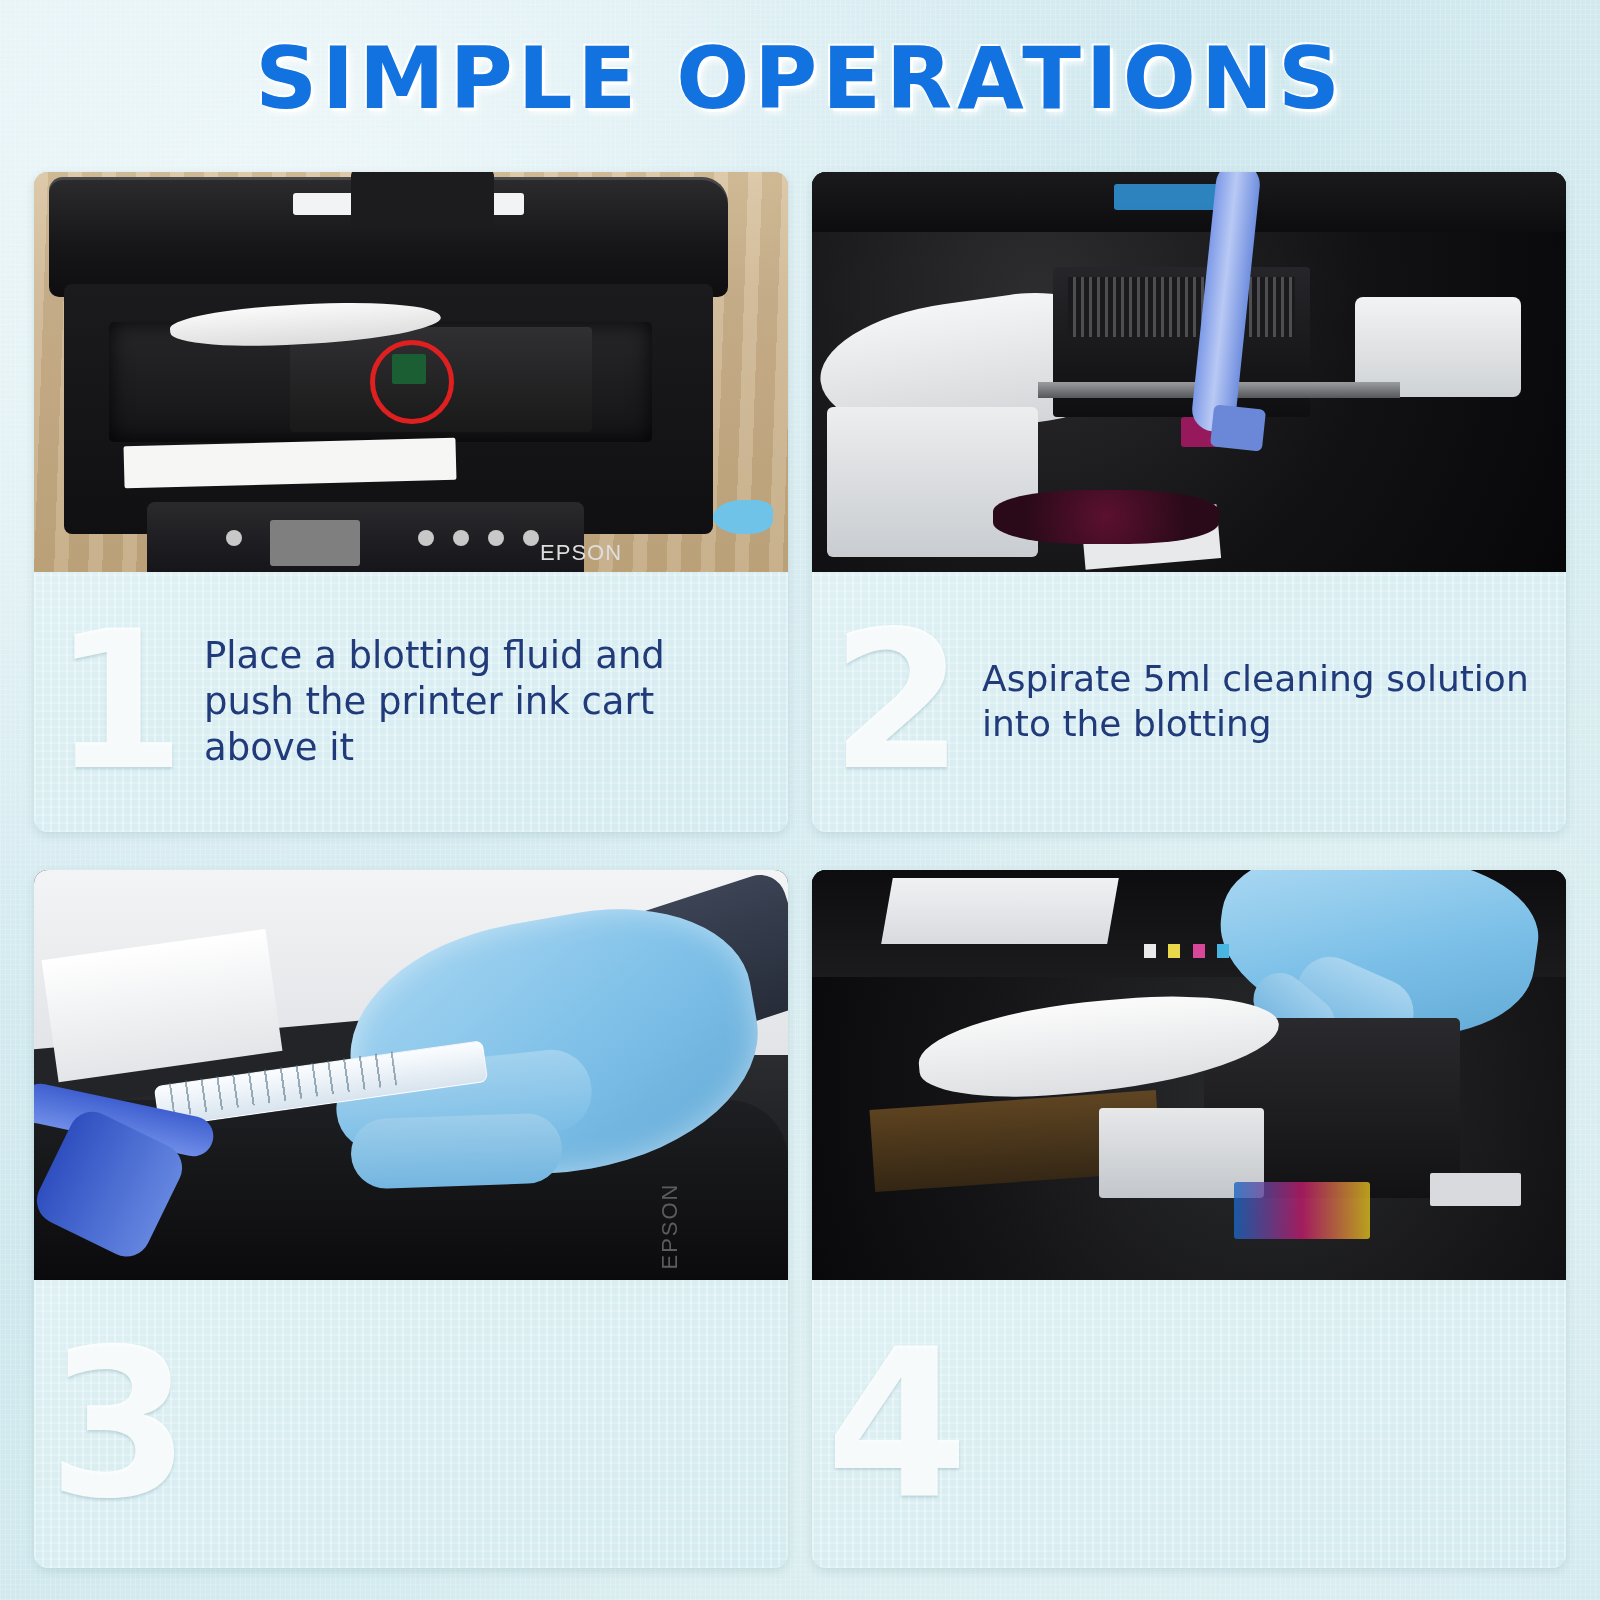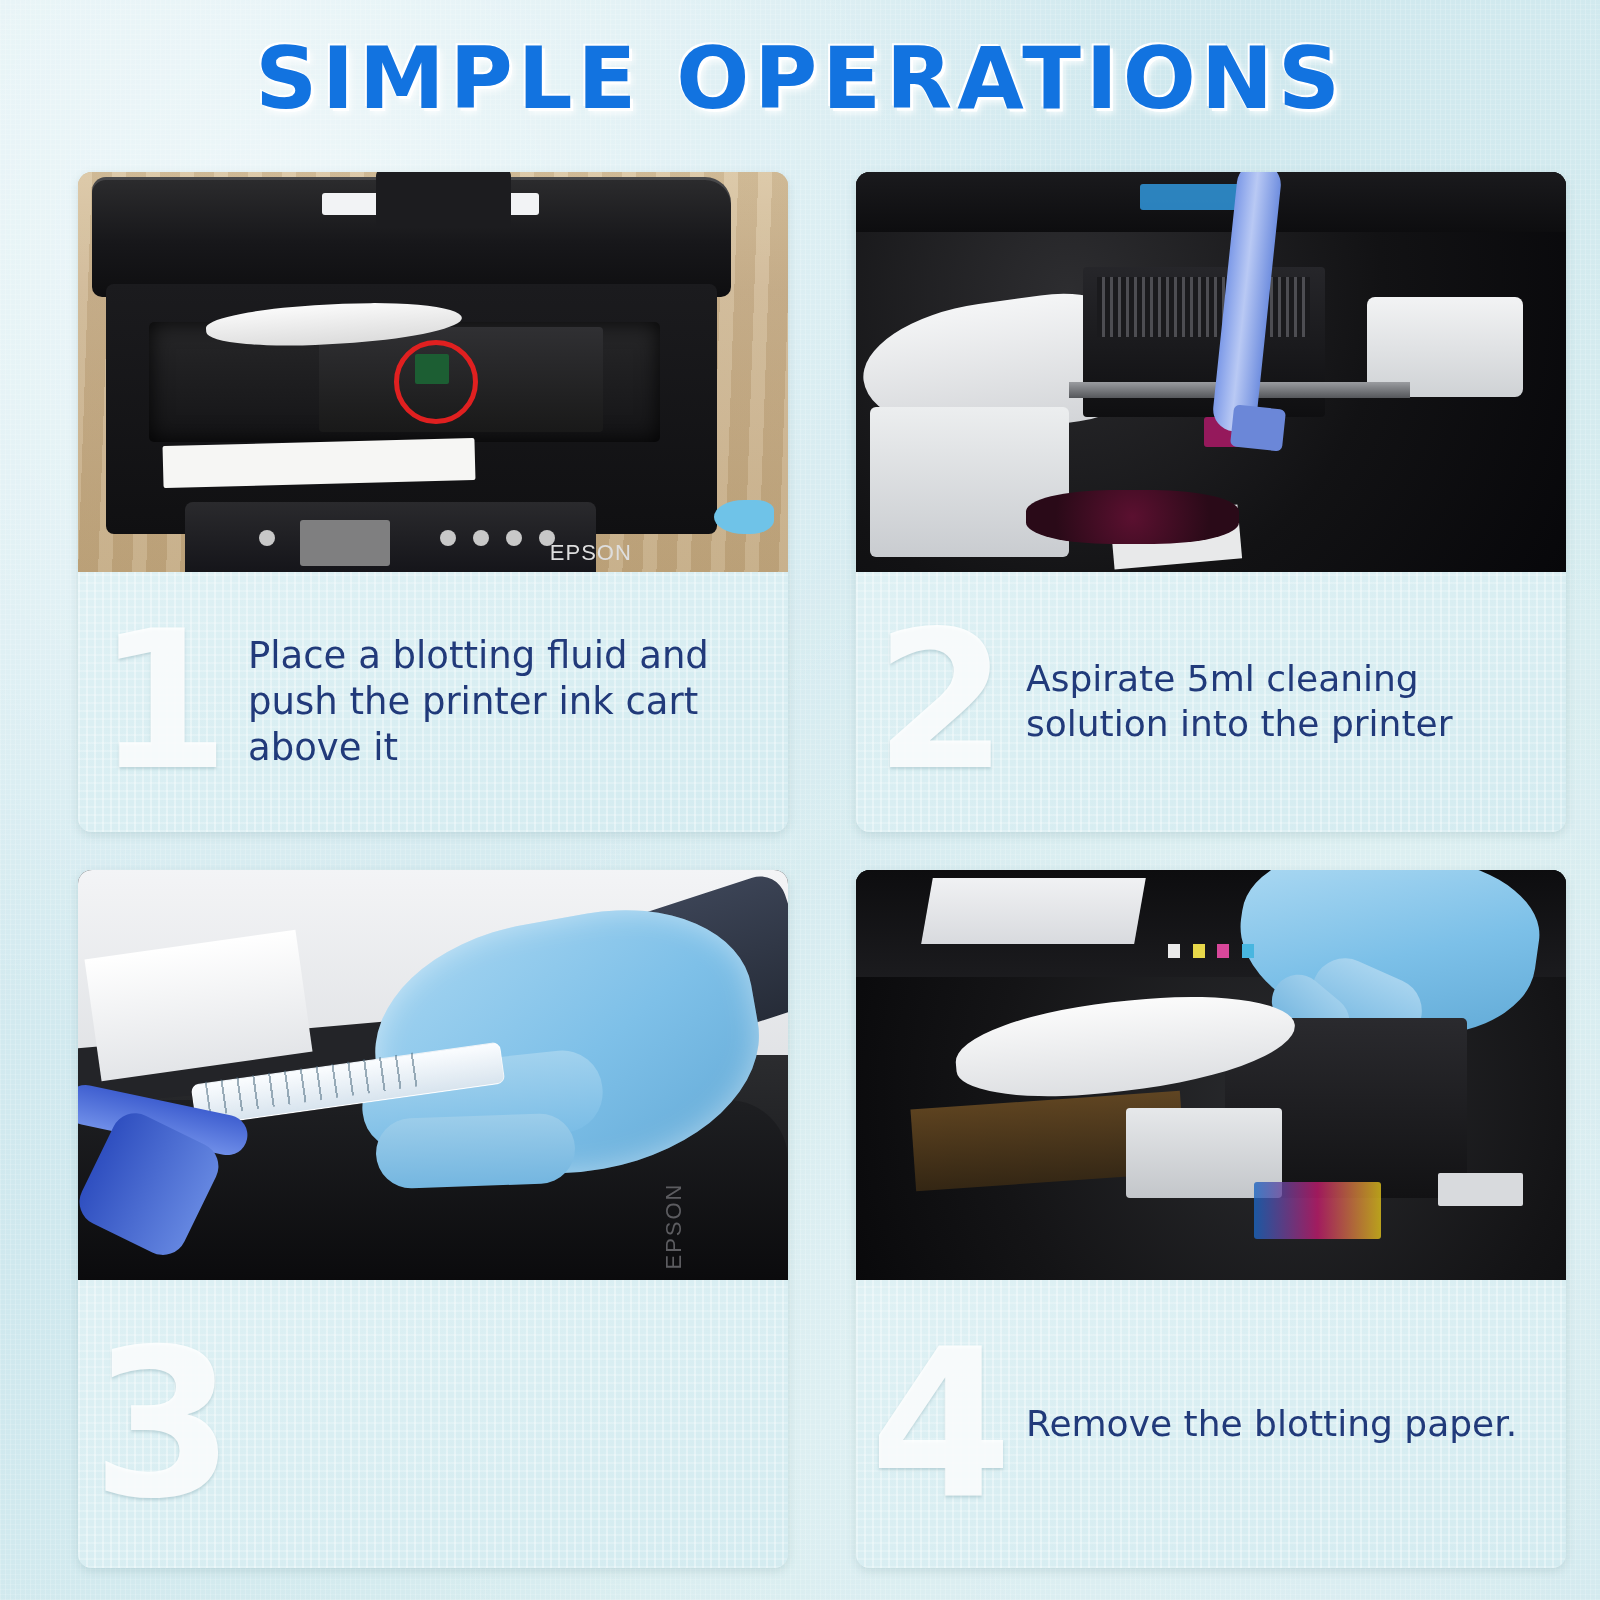--- a/index.html
+++ b/index.html
@@ -62,21 +62,20 @@
   }
 
   .card {
     position: relative;
     border-radius: 14px;
     overflow: hidden;
     background: linear-gradient(160deg, rgba(231,245,247,.95), rgba(211,235,240,.95));
     box-shadow: 0 3px 10px rgba(80,120,130,.18);
     display: flex;
     flex-direction: column;
-    margin-left: 44px;
   }
   .card::before {
     content: "";
     position: absolute;
     inset: 0;
     background-image:
       repeating-linear-gradient(90deg, rgba(255,255,255,0.35) 0 2px, rgba(255,255,255,0) 2px 8px),
       repeating-linear-gradient(0deg, rgba(255,255,255,0.22) 0 2px, rgba(255,255,255,0) 2px 8px);
     pointer-events: none;
   }
@@ -484,21 +483,21 @@
       <div class="combs"></div>
       <div class="railbar"></div>
       <div class="magenta"></div>
       <div class="tube"></div>
       <div class="tubetip"></div>
       <div class="whitepaper"></div>
       <div class="ink"></div>
     </div>
     <div class="caption">
       <div class="num">2</div>
-      <div class="ctext one">Aspirate 5ml cleaning solution into the printer</div>
+      <div class="ctext one">Aspirate 5ml cleaning solution into the blotting</div>
     </div>
   </div>
 
   <div class="card row2">
     <div class="photo tall2 p3">
       <div class="bgwhite"></div>
       <div class="bgdark"></div>
       <div class="printer"></div>
       <div class="printertop"></div>
       <div class="paper"></div>
@@ -533,17 +532,16 @@
       </div>
       <div class="carriage4"></div>
       <div class="ribbon4"></div>
       <div class="board"></div>
       <div class="white4"></div>
       <div class="inkstain"></div>
       <div class="strip"></div>
     </div>
     <div class="caption">
       <div class="num">4</div>
-      <div class="ctext one">Remove the blotting paper.</div>
     </div>
   </div>
 
 </div>
 
 </body></html>

